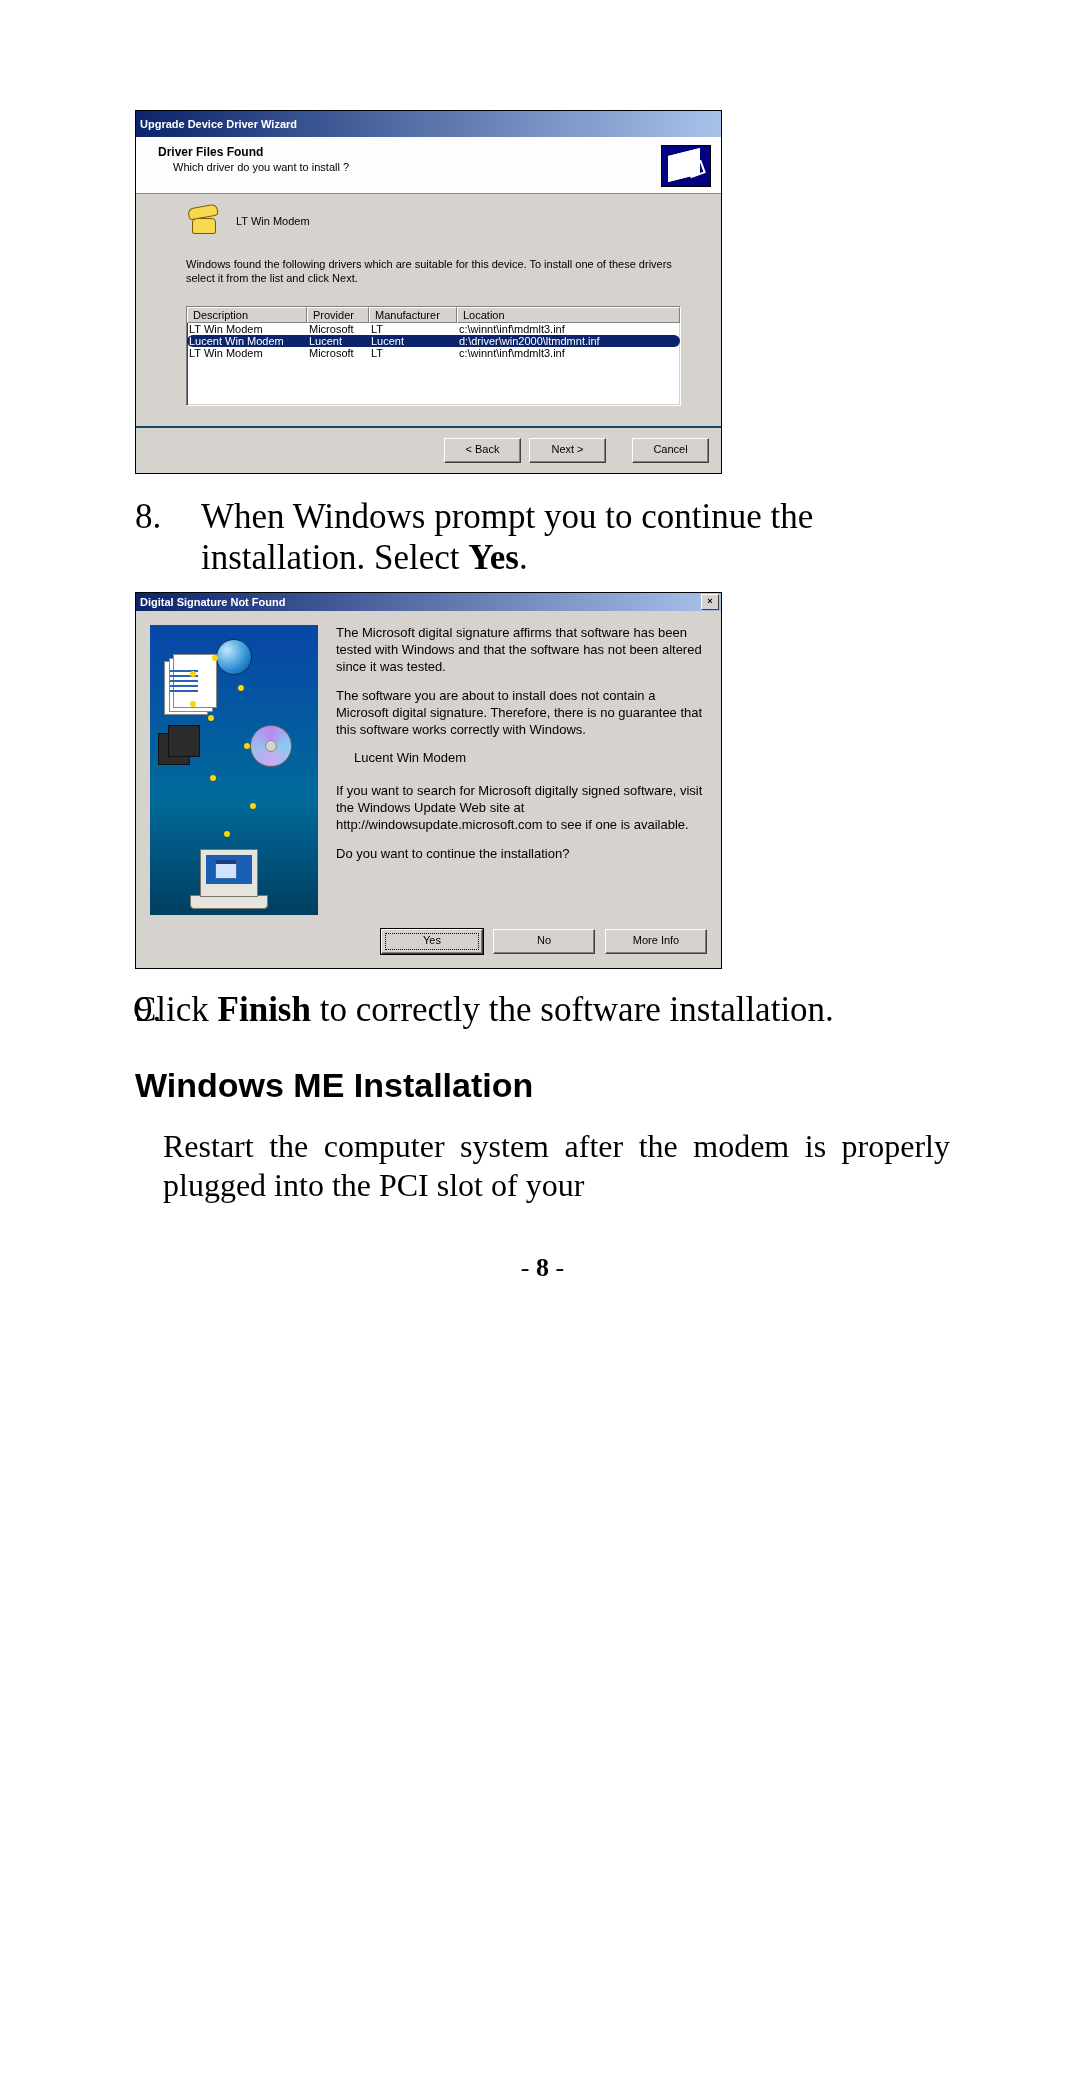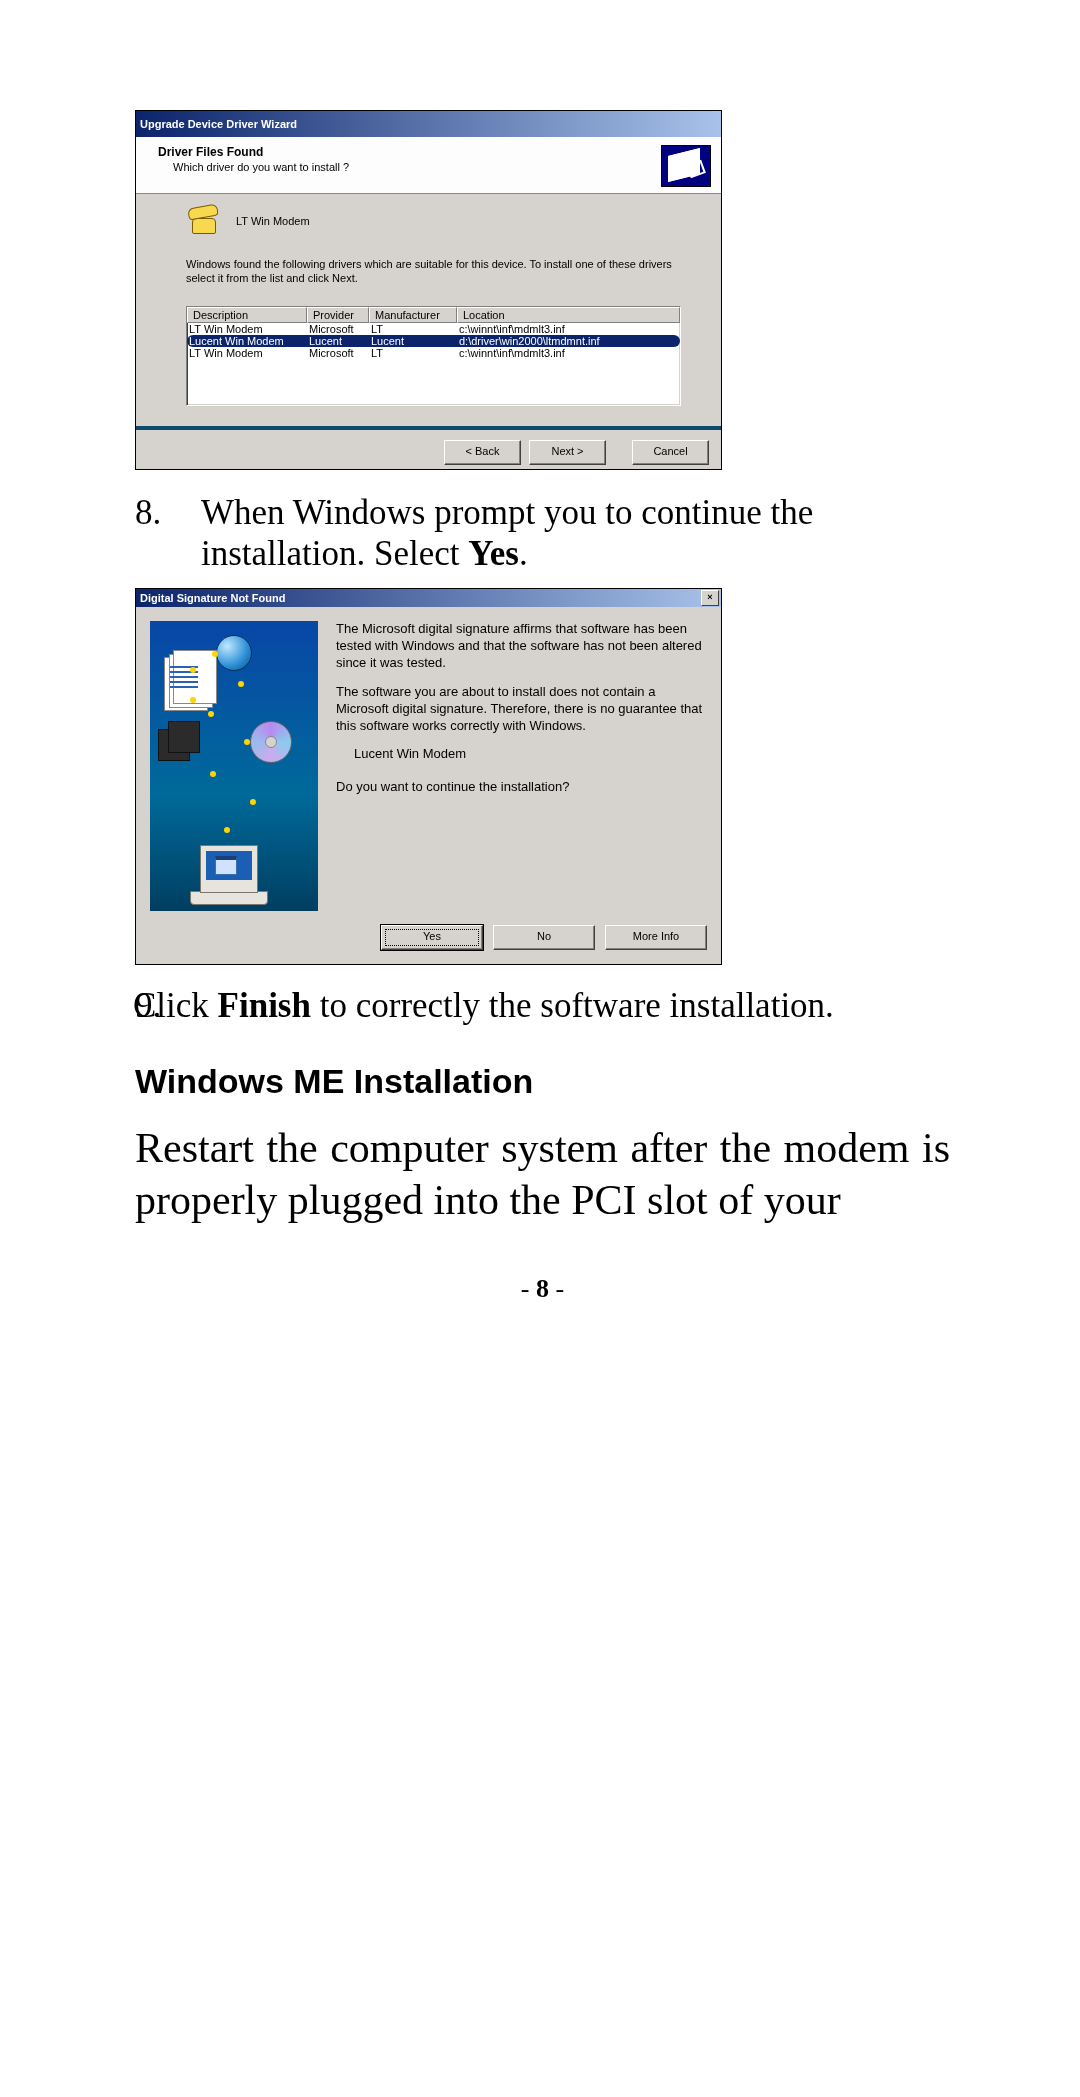--- a/index.html
+++ b/index.html
@@ -147,22 +147,22 @@
     white-space: nowrap;
     overflow: hidden;
   }
   .lrow.sel { background: #0b246b; color: #fff; }
   .c1 { width: 120px; }
   .c2 { width: 62px; }
   .c3 { width: 88px; }
   .c4 { flex: 1; }
 
   .dlg .buttons {
-    border-top: 4px solid #0c4a6e;
-    padding: 10px 12px 4px 0;
+    border-top: 2px solid #0c4a6e;
+    padding: 10px 12px 10px 0;
     display: flex;
     justify-content: flex-end;
     gap: 8px;
   }
   .winbtn {
     background: #d6d3ce;
     border: 1px solid;
     border-color: #fff #404040 #404040 #fff;
     box-shadow: inset -1px -1px 0 #808080, inset 1px 1px 0 #d6d3ce;
     font-family: "MS Sans Serif", Tahoma, sans-serif;
@@ -333,23 +333,24 @@
   .sigbtns .winbtn { width: 100px; }
 
   
   .h2 {
     font-family: Arial, Helvetica, sans-serif;
     font-weight: bold;
     font-size: 34px;
     margin: 36px 0 22px 0;
   }
   .bodypara {
-    font-size: 42px;
+    font-size: 32px;
     line-height: 1.22;
     text-align: justify;
+    margin-left: 28px;
   }
 
   .pagenum {
     text-align: center;
     font-size: 26px;
     margin-top: 48px;
   }
   .pagenum .dash { font-weight: normal; }
   .pagenum b { font-weight: bold; }
 </style>
@@ -448,20 +449,21 @@
           <div class="dot d5"></div>
           <div class="dot d6"></div>
         <div class="dot d7"></div>
           <div class="dot d8"></div>
           <div class="dot d9"></div>
       </div>
       <div class="sigtext">
         <p>The Microsoft digital signature affirms that software has been tested with Windows and that the software has not been altered since it was tested.</p>
         <p>The software you are about to install does not contain a Microsoft digital signature. Therefore,  there is no guarantee that this software works correctly with Windows.</p>
         <p class="devname">Lucent Win Modem</p>
+        <p>If you want to search for Microsoft digitally signed software, visit the Windows Update Web site at http://windowsupdate.microsoft.com to see if one is available.</p>
         <p>Do you want to continue the installation?</p>
       </div>
     </div>
     <div class="sigbtns">
       <div class="winbtn default focus"><span>Yes</span></div>
       <div class="winbtn"><span>No</span></div>
       <div class="winbtn"><span>More Info</span></div>
     </div>
   </div>
 

